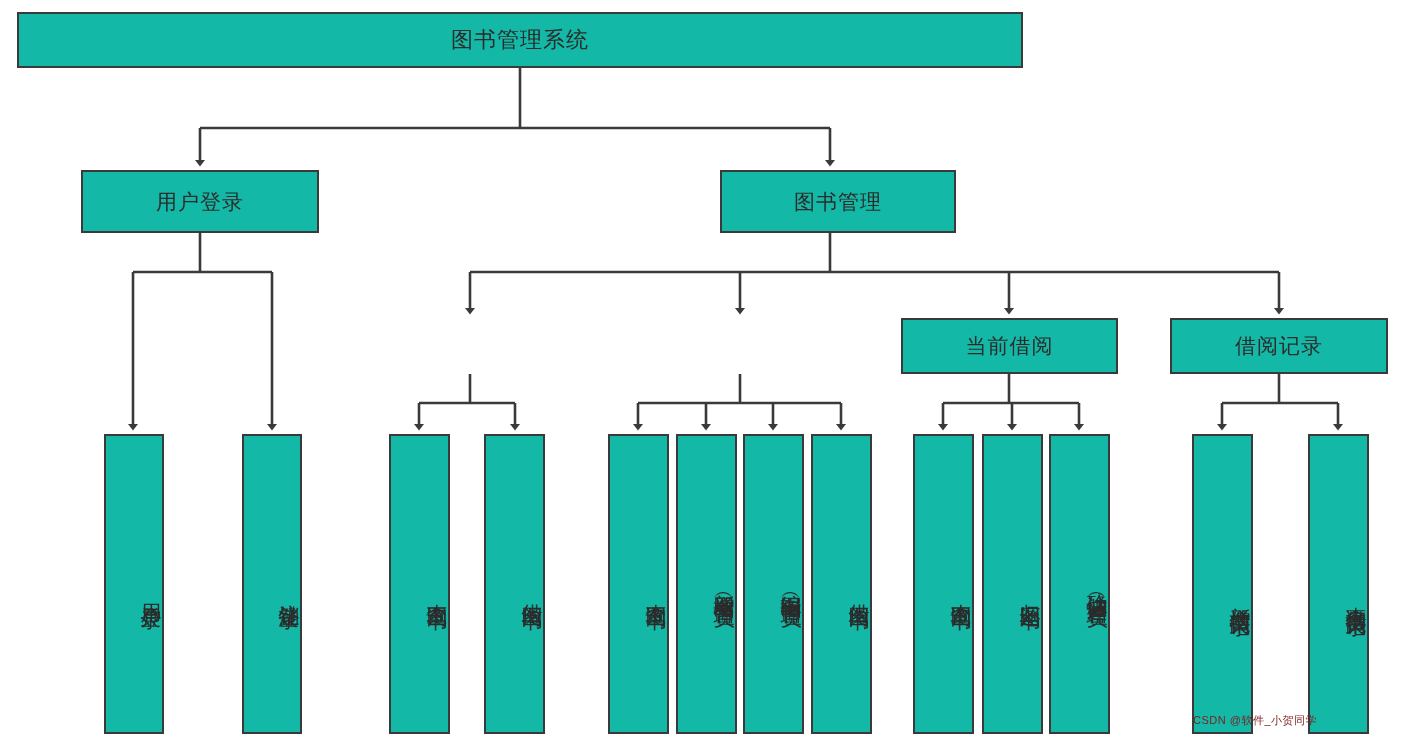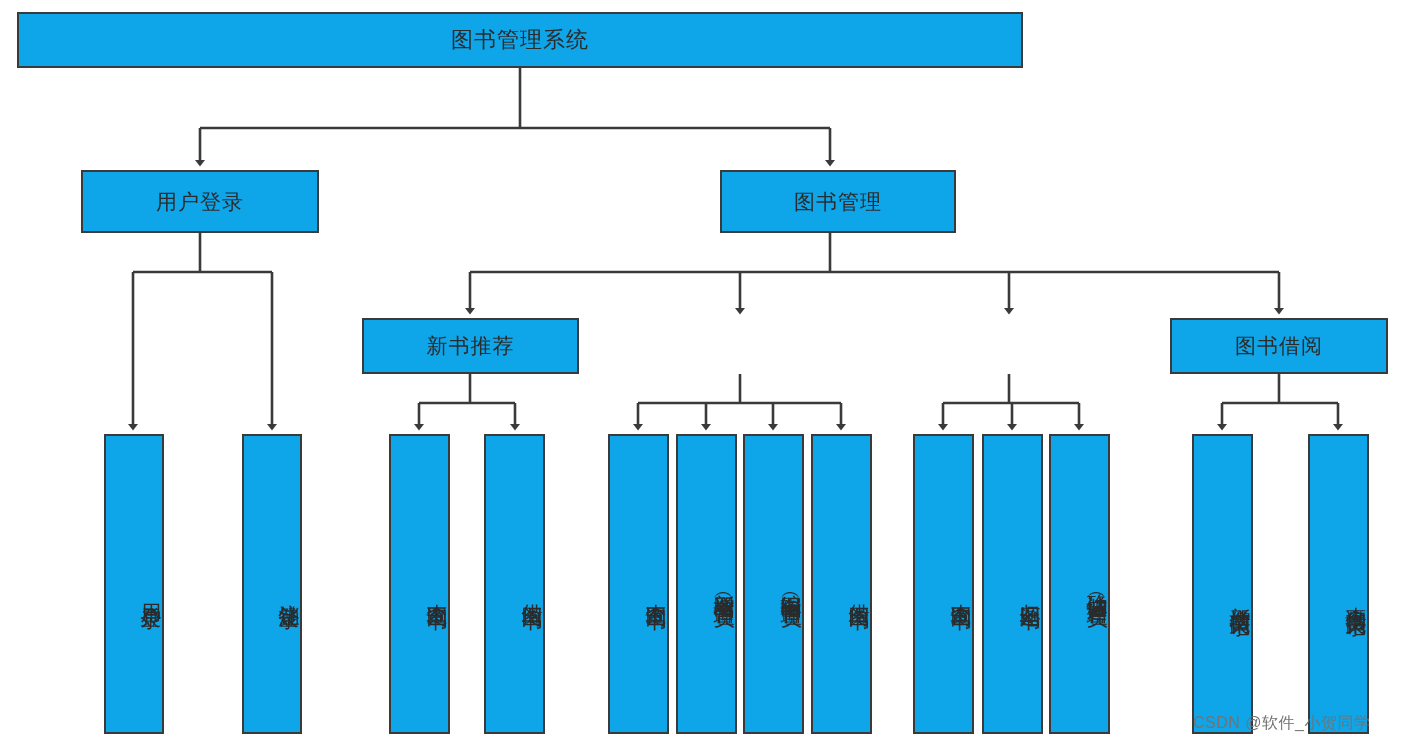--- a/index.html
+++ b/index.html
@@ -14,21 +14,21 @@
     position: relative;
     width: 1405px;
     height: 747px;
     background: #ffffff;
     overflow: hidden;
   }
   .node {
     position: absolute;
     box-sizing: border-box;
     border: 2px solid #3a3a3a;
-    background: #0ea5e9;
+    background: #14b8a6;
     display: flex;
     align-items: center;
     justify-content: center;
     color: #2b2b2b;
   }
   .node.horiz {
     font-size: 21px;
     letter-spacing: 1px;
   }
   .node.vert {
@@ -55,22 +55,22 @@
     left: 0;
     top: 0;
     width: 1405px;
     height: 747px;
     pointer-events: none;
   }
   .watermark {
     position: absolute;
     left: 1193px;
     top: 713px;
-    font-size: 16px;
-    color: #737373;
+    font-size: 11px;
+    color: #7f1d1d;
     white-space: nowrap;
     letter-spacing: 0.5px;
   }
 </style>
 </head>
 <body>
 
 <div id="canvas">
 
   <svg class="edges" viewBox="0 0 1405 747">
@@ -127,25 +127,25 @@
     <span>图书管理系统</span>
   </div>
 
   <div class="node horiz" style="left:81px; top:170px; width:238px; height:63px;">
     <span>用户登录</span>
   </div>
   <div class="node horiz" style="left:712px; top:170px; width:236px; height:63px;margin-left:8px;">
     <span>图书管理</span>
   </div>
 
-  <div class="node horiz" style="left:362px; top:318px; width:217px; height:56px;">
-    <span>新书推荐</span>
+  <div class="node horiz" style="left:901px; top:318px; width:217px; height:56px;">
+    <span>当前借阅</span>
   </div>
   <div class="node horiz" style="left:1170px; top:318px; width:218px; height:56px;">
-    <span>图书借阅</span>
+    <span>借阅记录</span>
   </div>
 
   <div class="node vert" style="left:104px; top:434px; width:60px; height:300px;">
     <span class="vtext">用户登录</span>
   </div>
   <div class="node vert" style="left:242px; top:434px; width:60px; height:300px;">
     <span class="vtext">注销登录</span>
   </div>
   <div class="node vert" style="left:389px; top:434px; width:61px; height:300px;">
     <span class="vtext">查询图书</span>

